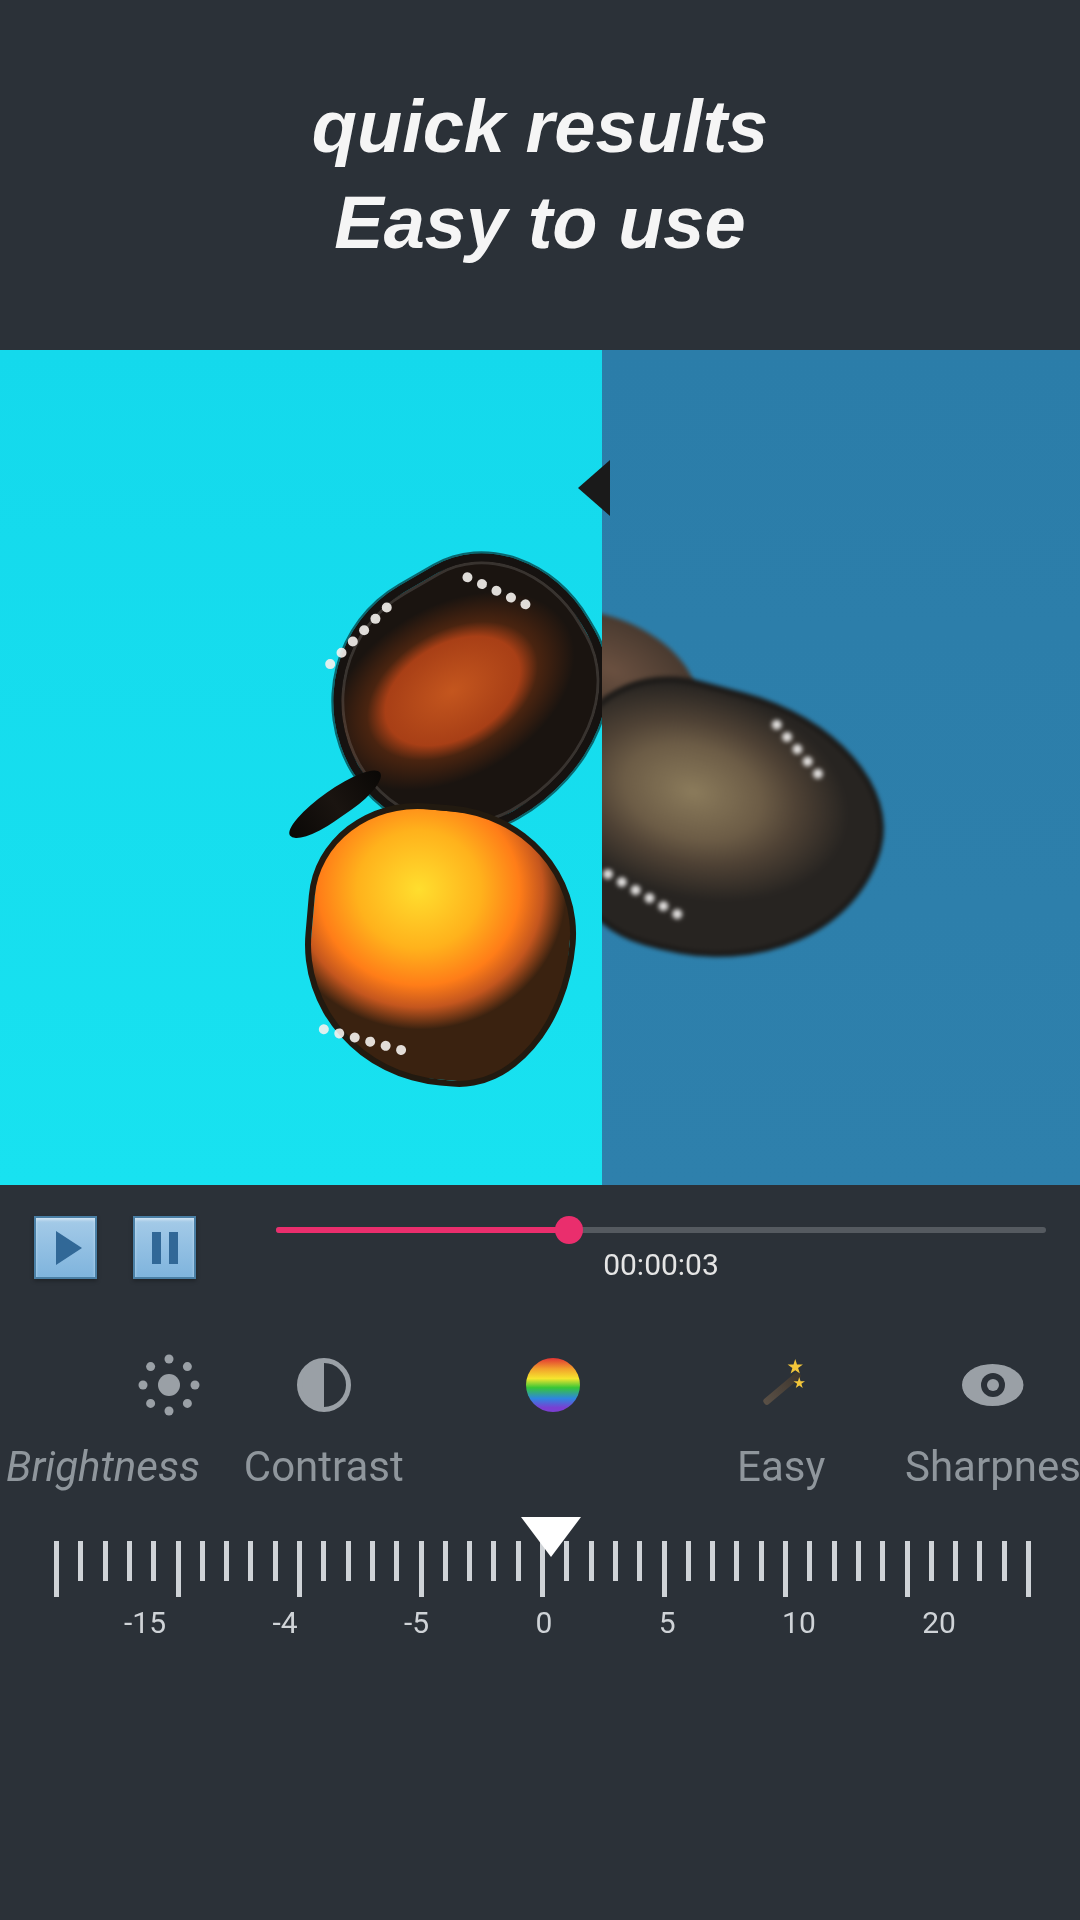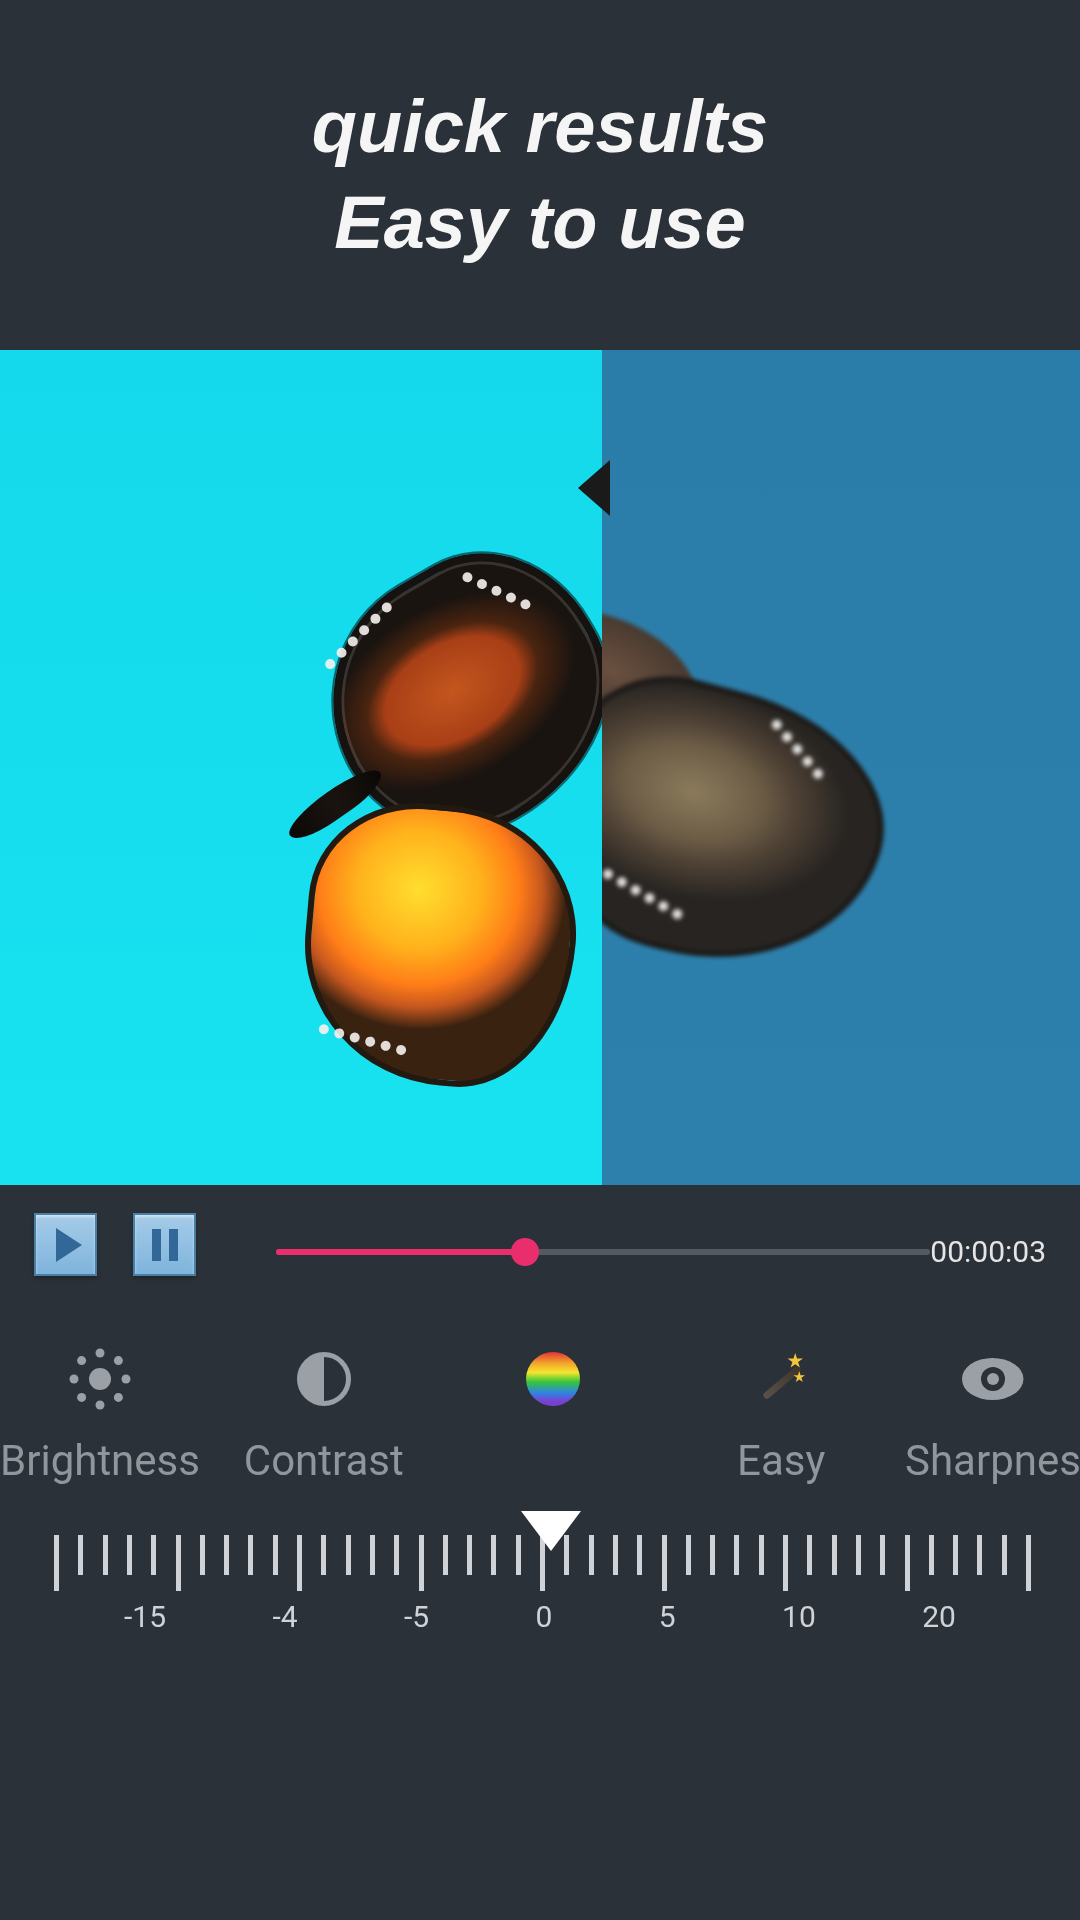--- a/index.html
+++ b/index.html
@@ -147,20 +147,21 @@
   margin-left: 6px;
 }
 .pause-icon {
   width: 26px; height: 32px;
   display: flex; justify-content: space-between;
 }
 .pause-bar { width: 9px; background: #316897; }
 .slider-wrap {
   flex: 1;
   display: flex;
+  flex-direction: column;
   align-items: center;
   margin-left: 40px;
 }
 .slider-track {
   width: 100%;
   height: 6px;
   background: #555a60;
   border-radius: 3px;
   position: relative;
   margin-top: 14px;
@@ -193,21 +194,21 @@
   padding: 50px 0 30px 0;
 }
 .adjust-item {
   display: flex;
   flex-direction: column;
   align-items: center;
   gap: 26px;
   cursor: pointer;
   min-width: 210px;
 }
-.adjust-item.edge-left { min-width: 200px; align-items: center; }
+.adjust-item.edge-left { min-width: 200px; align-items: flex-end; font-style: italic; }
 .adjust-item.edge-right { min-width: 170px; align-items: center; }
 .adjust-label { font-size: 42px; color: #8f969c; }
 .adjust-item.active .adjust-label { color: #ffffff; font-weight: 600; }
 .icon-wrap { width: 62px; height: 62px; display: flex; align-items: center; justify-content: center; }
 
 .brightness-icon { position: relative; width: 62px; height: 62px; }
 .brightness-center { position: absolute; left: 50%; top: 50%; width: 22px; height: 22px; background: #9aa0a6; border-radius: 50%; transform: translate(-50%,-50%); }
 .brightness-dot { position: absolute; width: 9px; height: 9px; background: #9aa0a6; border-radius: 50%; left: 50%; top: 50%; }
 
 .contrast-icon { width: 54px; height: 54px; border-radius: 50%; border: 5px solid #9aa0a6; background: linear-gradient(90deg, #9aa0a6 0 50%, transparent 50% 100%); }

